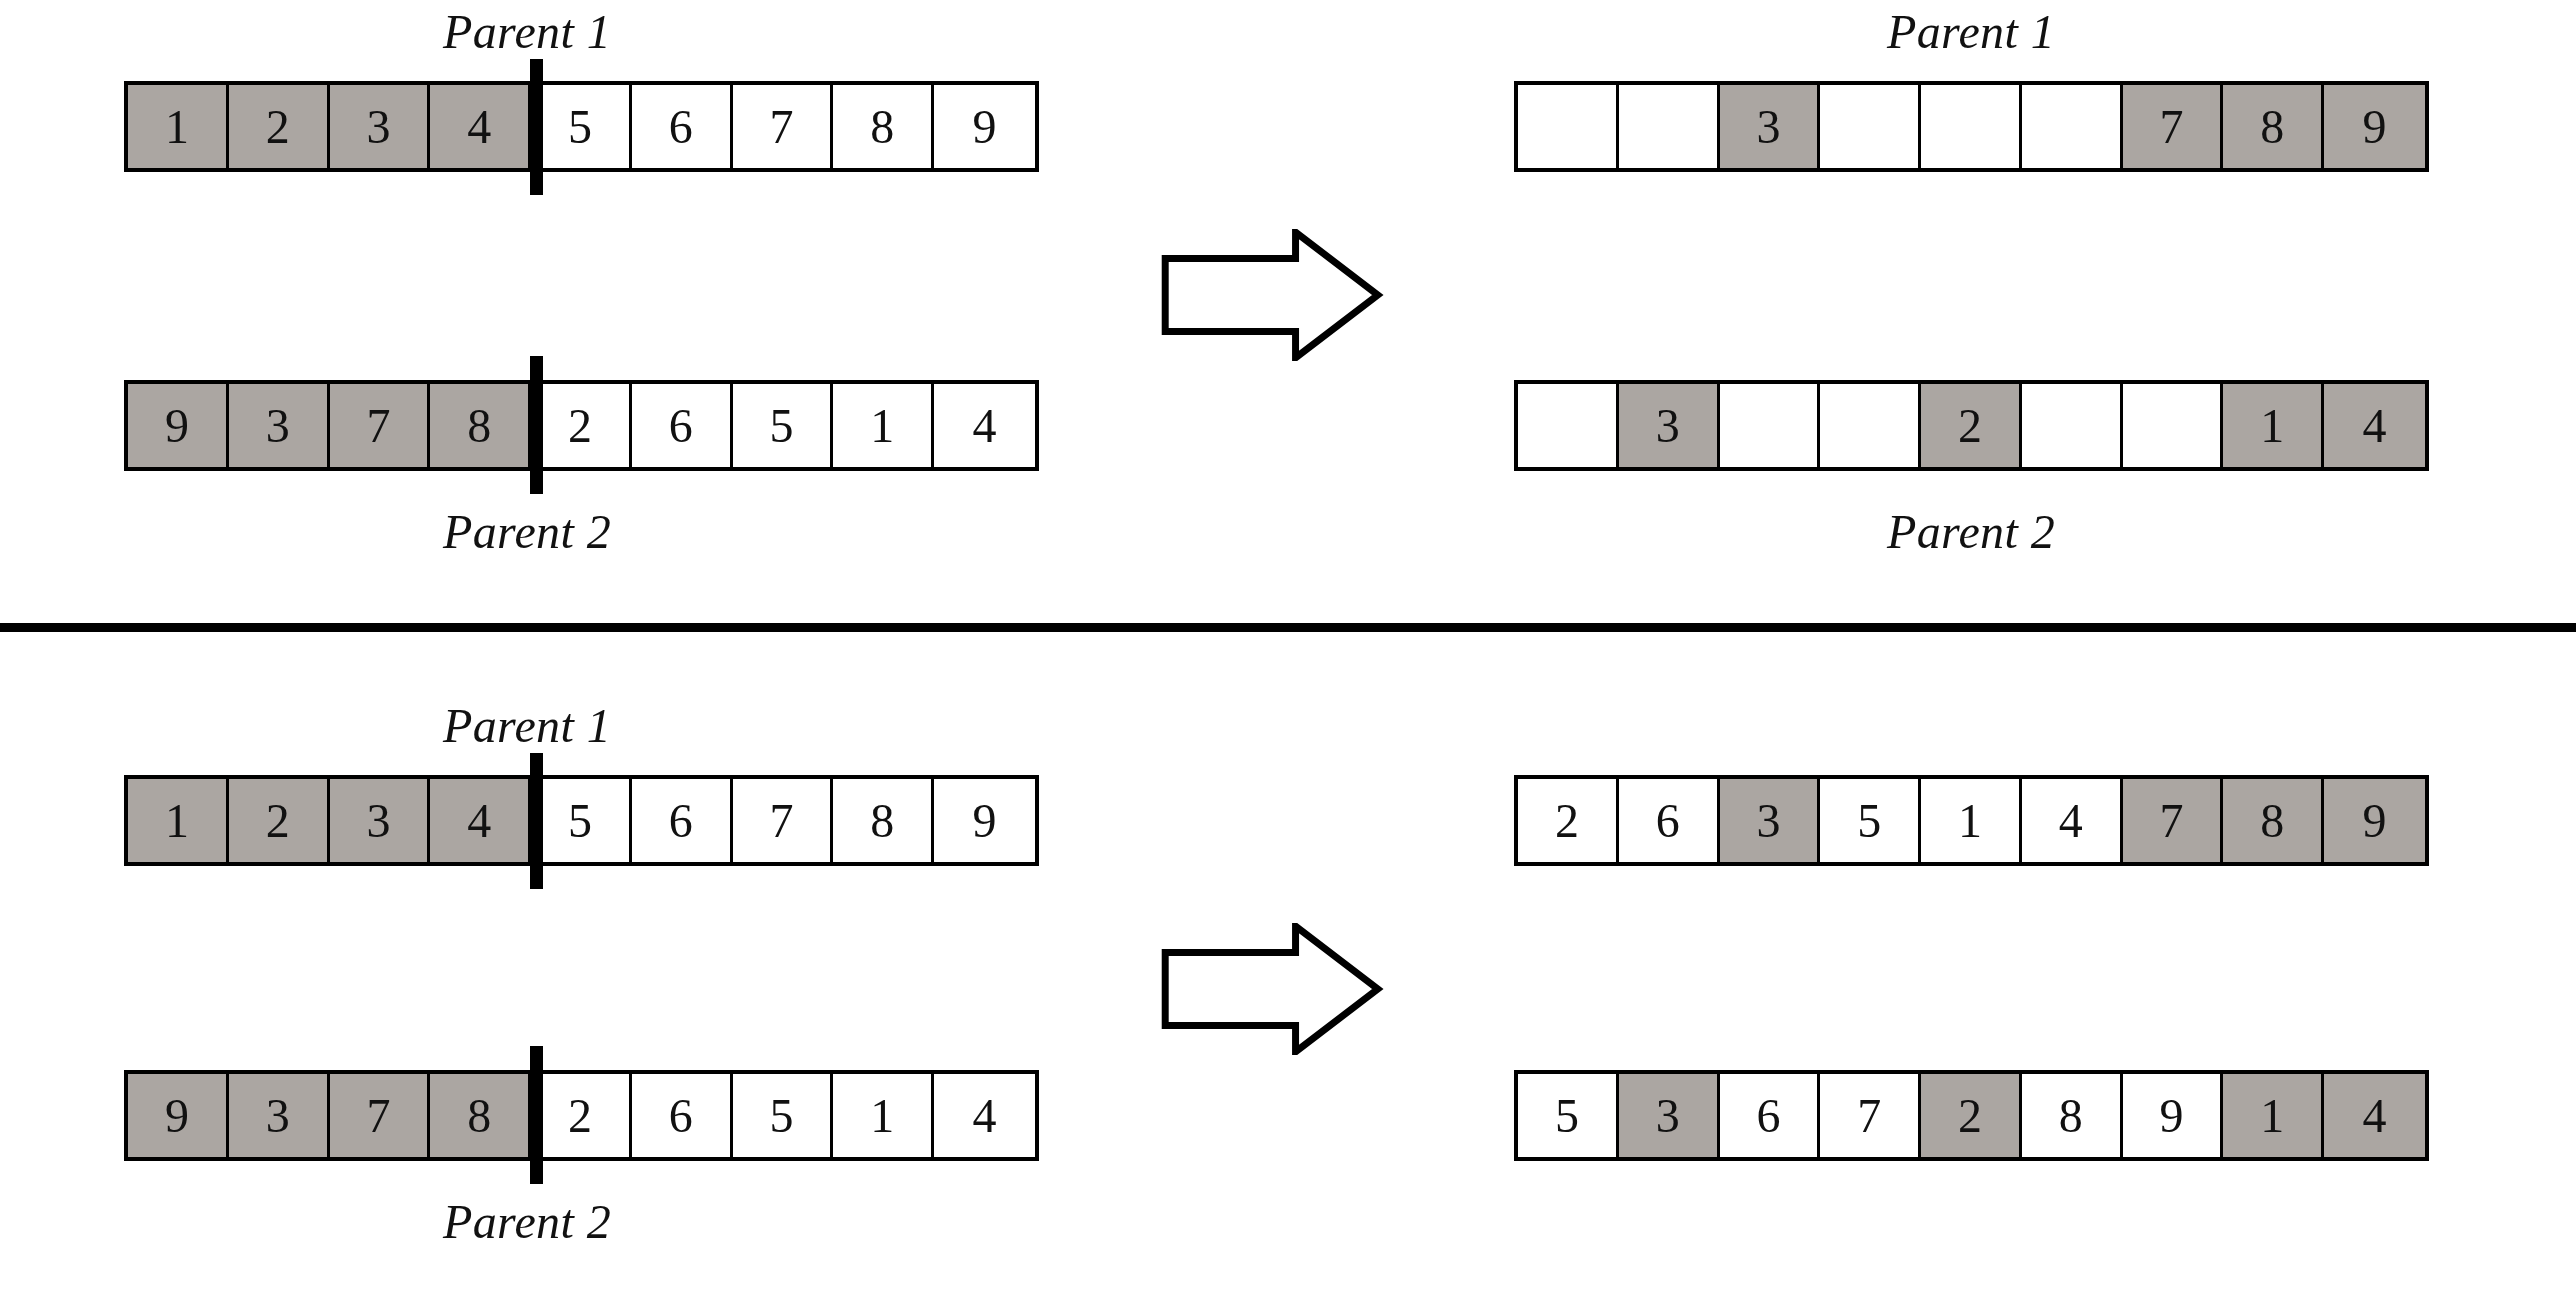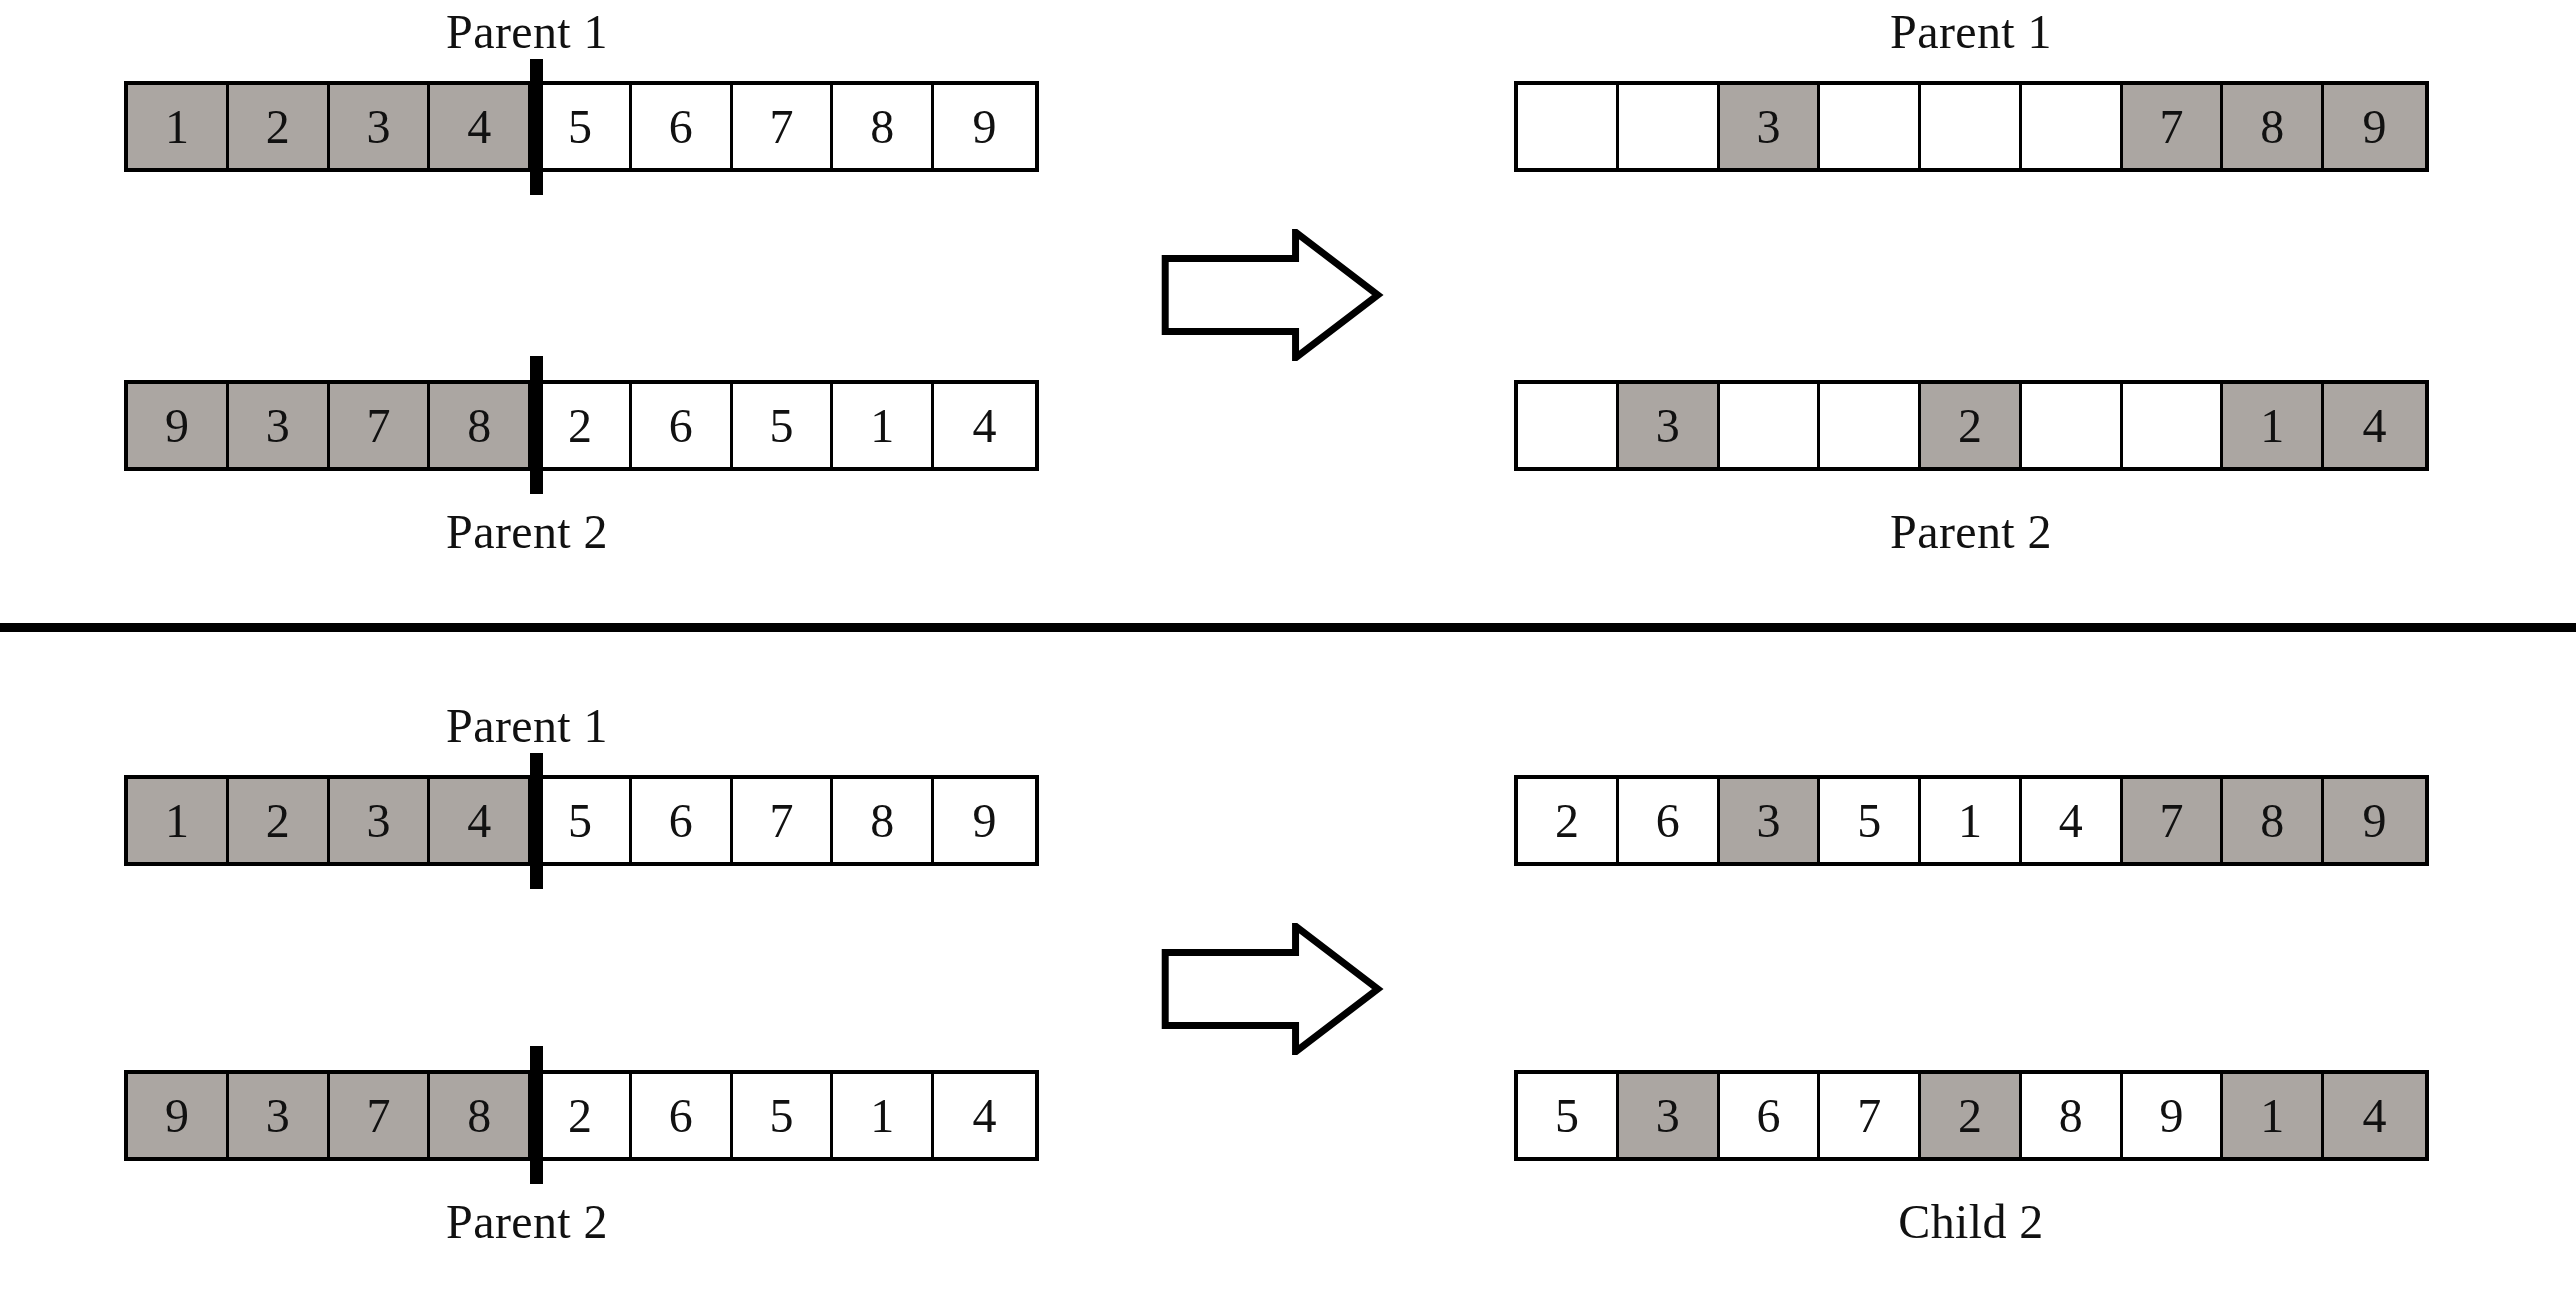--- a/index.html
+++ b/index.html
@@ -14,20 +14,21 @@
 
   
   .label{
     position:absolute;
     font-size:48px;
     color:#111111;
     white-space:nowrap;
     text-align:center;
     line-height:1;
     letter-spacing:0.4px;
+    font-style:italic;
   }
 
   
   .strip{
     position:absolute;
     display:flex;
     border:4.7px solid #000000;
     box-sizing:border-box;
     background:#ffffff;
   }
@@ -186,16 +187,15 @@
       <div class="cell" style="width: 11.1111%;">5</div>
       <div class="cell gray" style="width: 11.1111%;">3</div>
       <div class="cell" style="width: 11.1111%;">6</div>
       <div class="cell" style="width: 11.1111%;">7</div>
       <div class="cell gray" style="width: 11.1111%;">2</div>
       <div class="cell" style="width: 11.1111%;">8</div>
       <div class="cell" style="width: 11.1111%;">9</div>
       <div class="cell gray" style="width: 11.1111%;">1</div>
       <div class="cell gray" style="width: 11.1111%;">4</div>
     </div>
-  <div class="label" style="left:1808px;top:1198px;width:326px;">Child 2</div>
 
 </div>
 
 
 </body></html>

